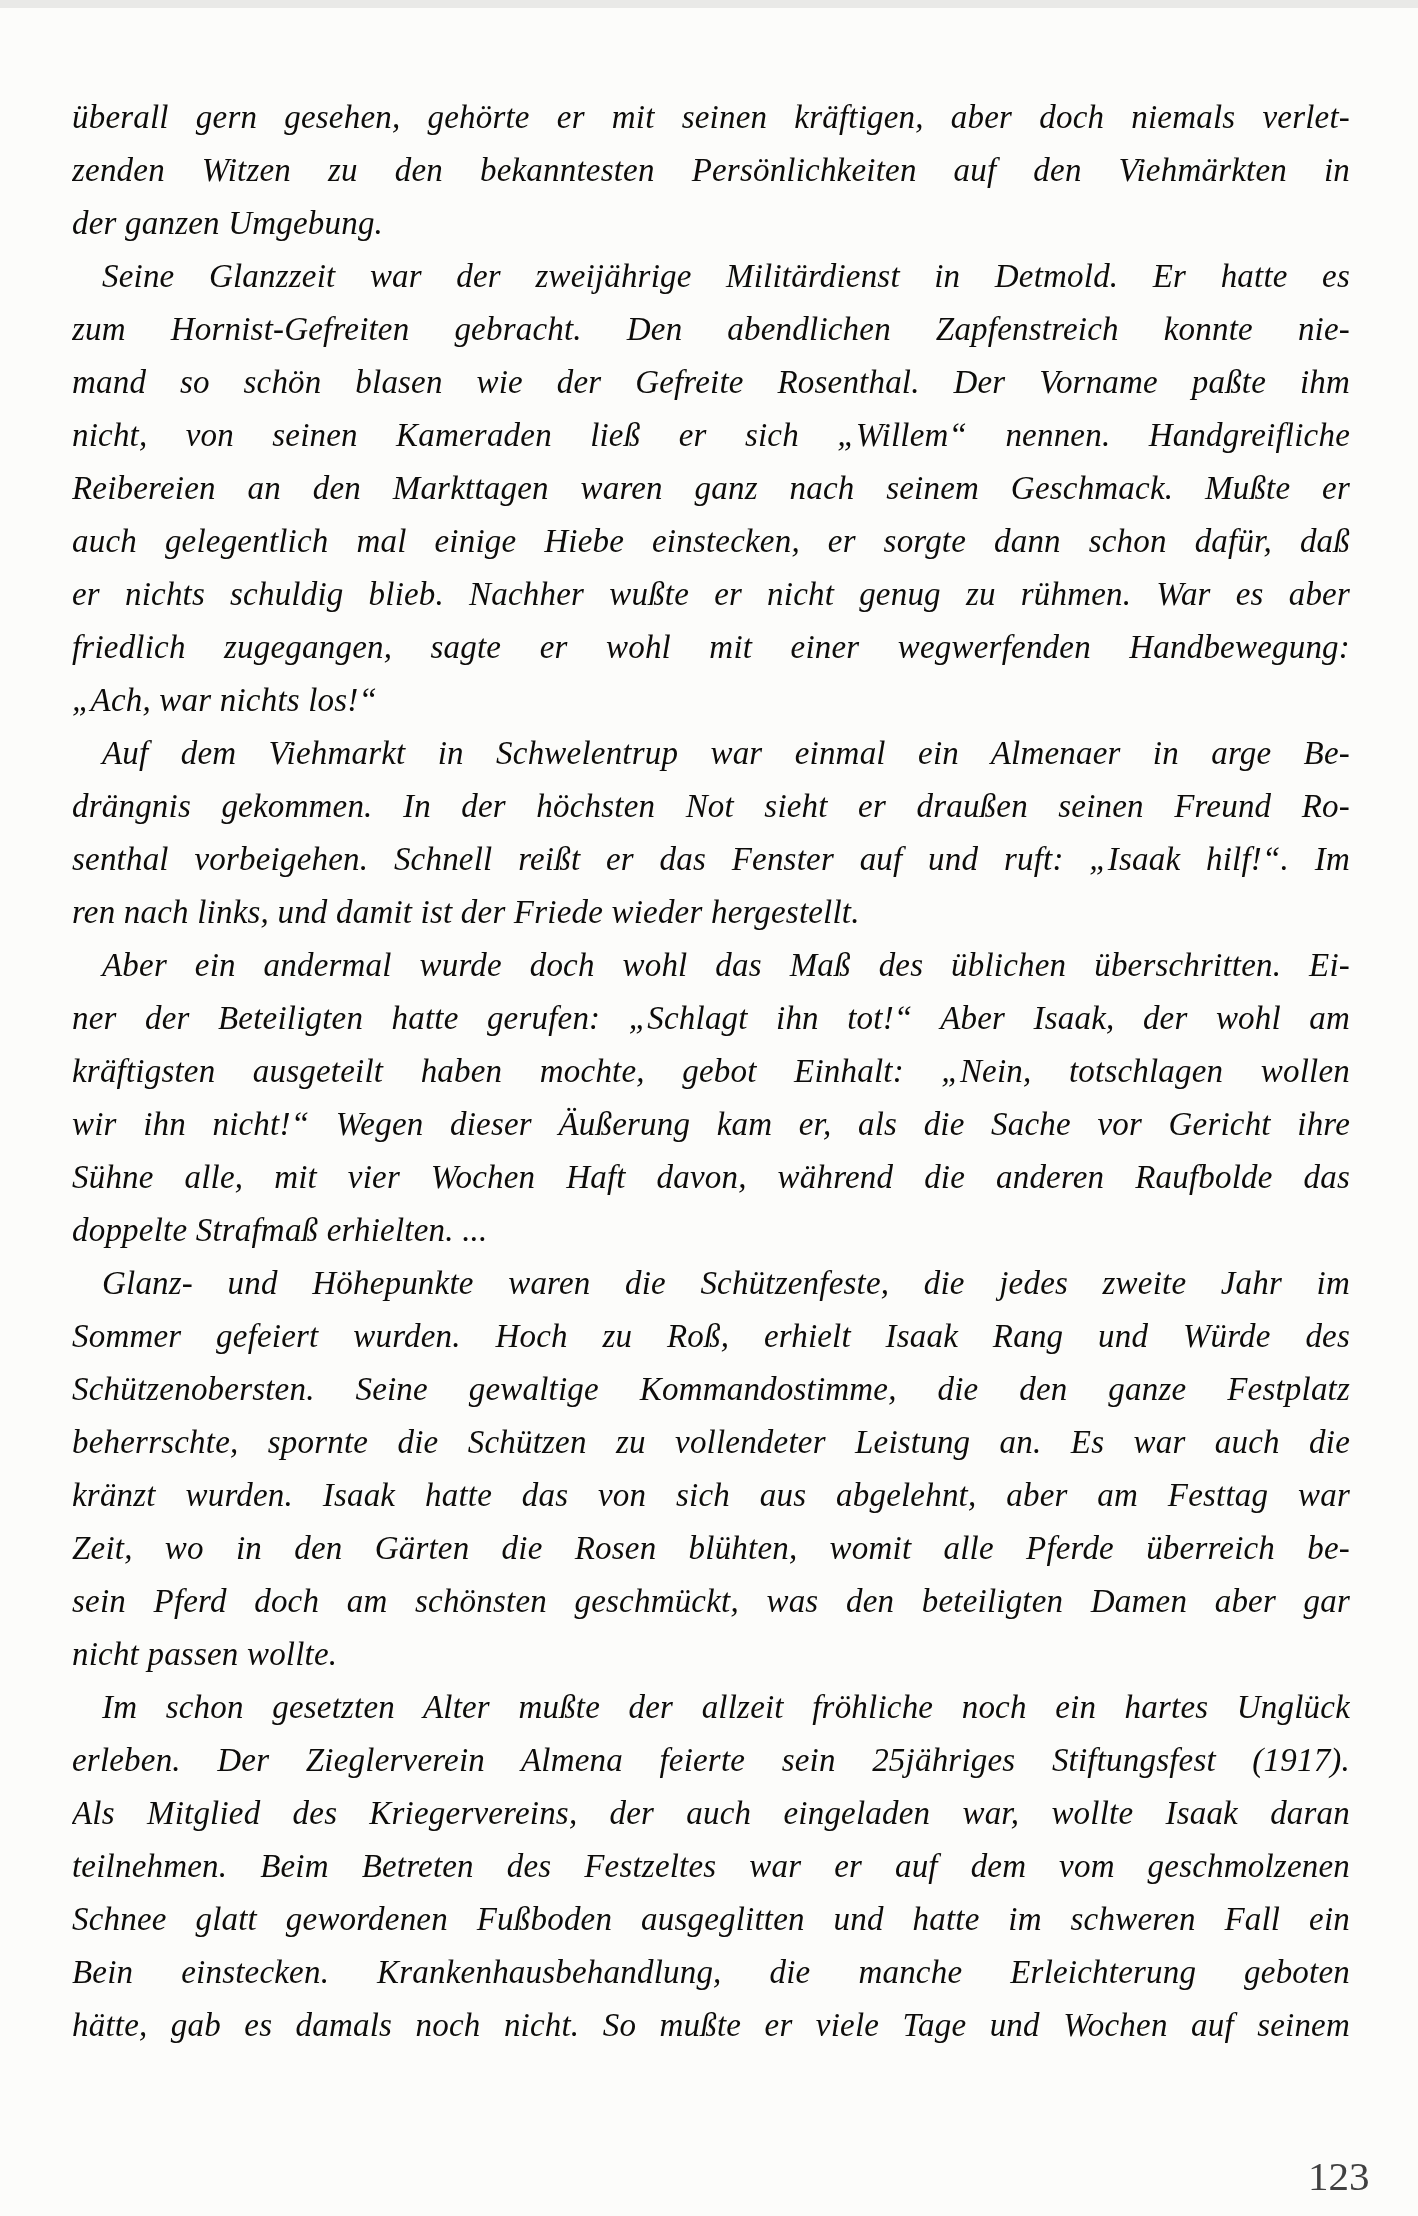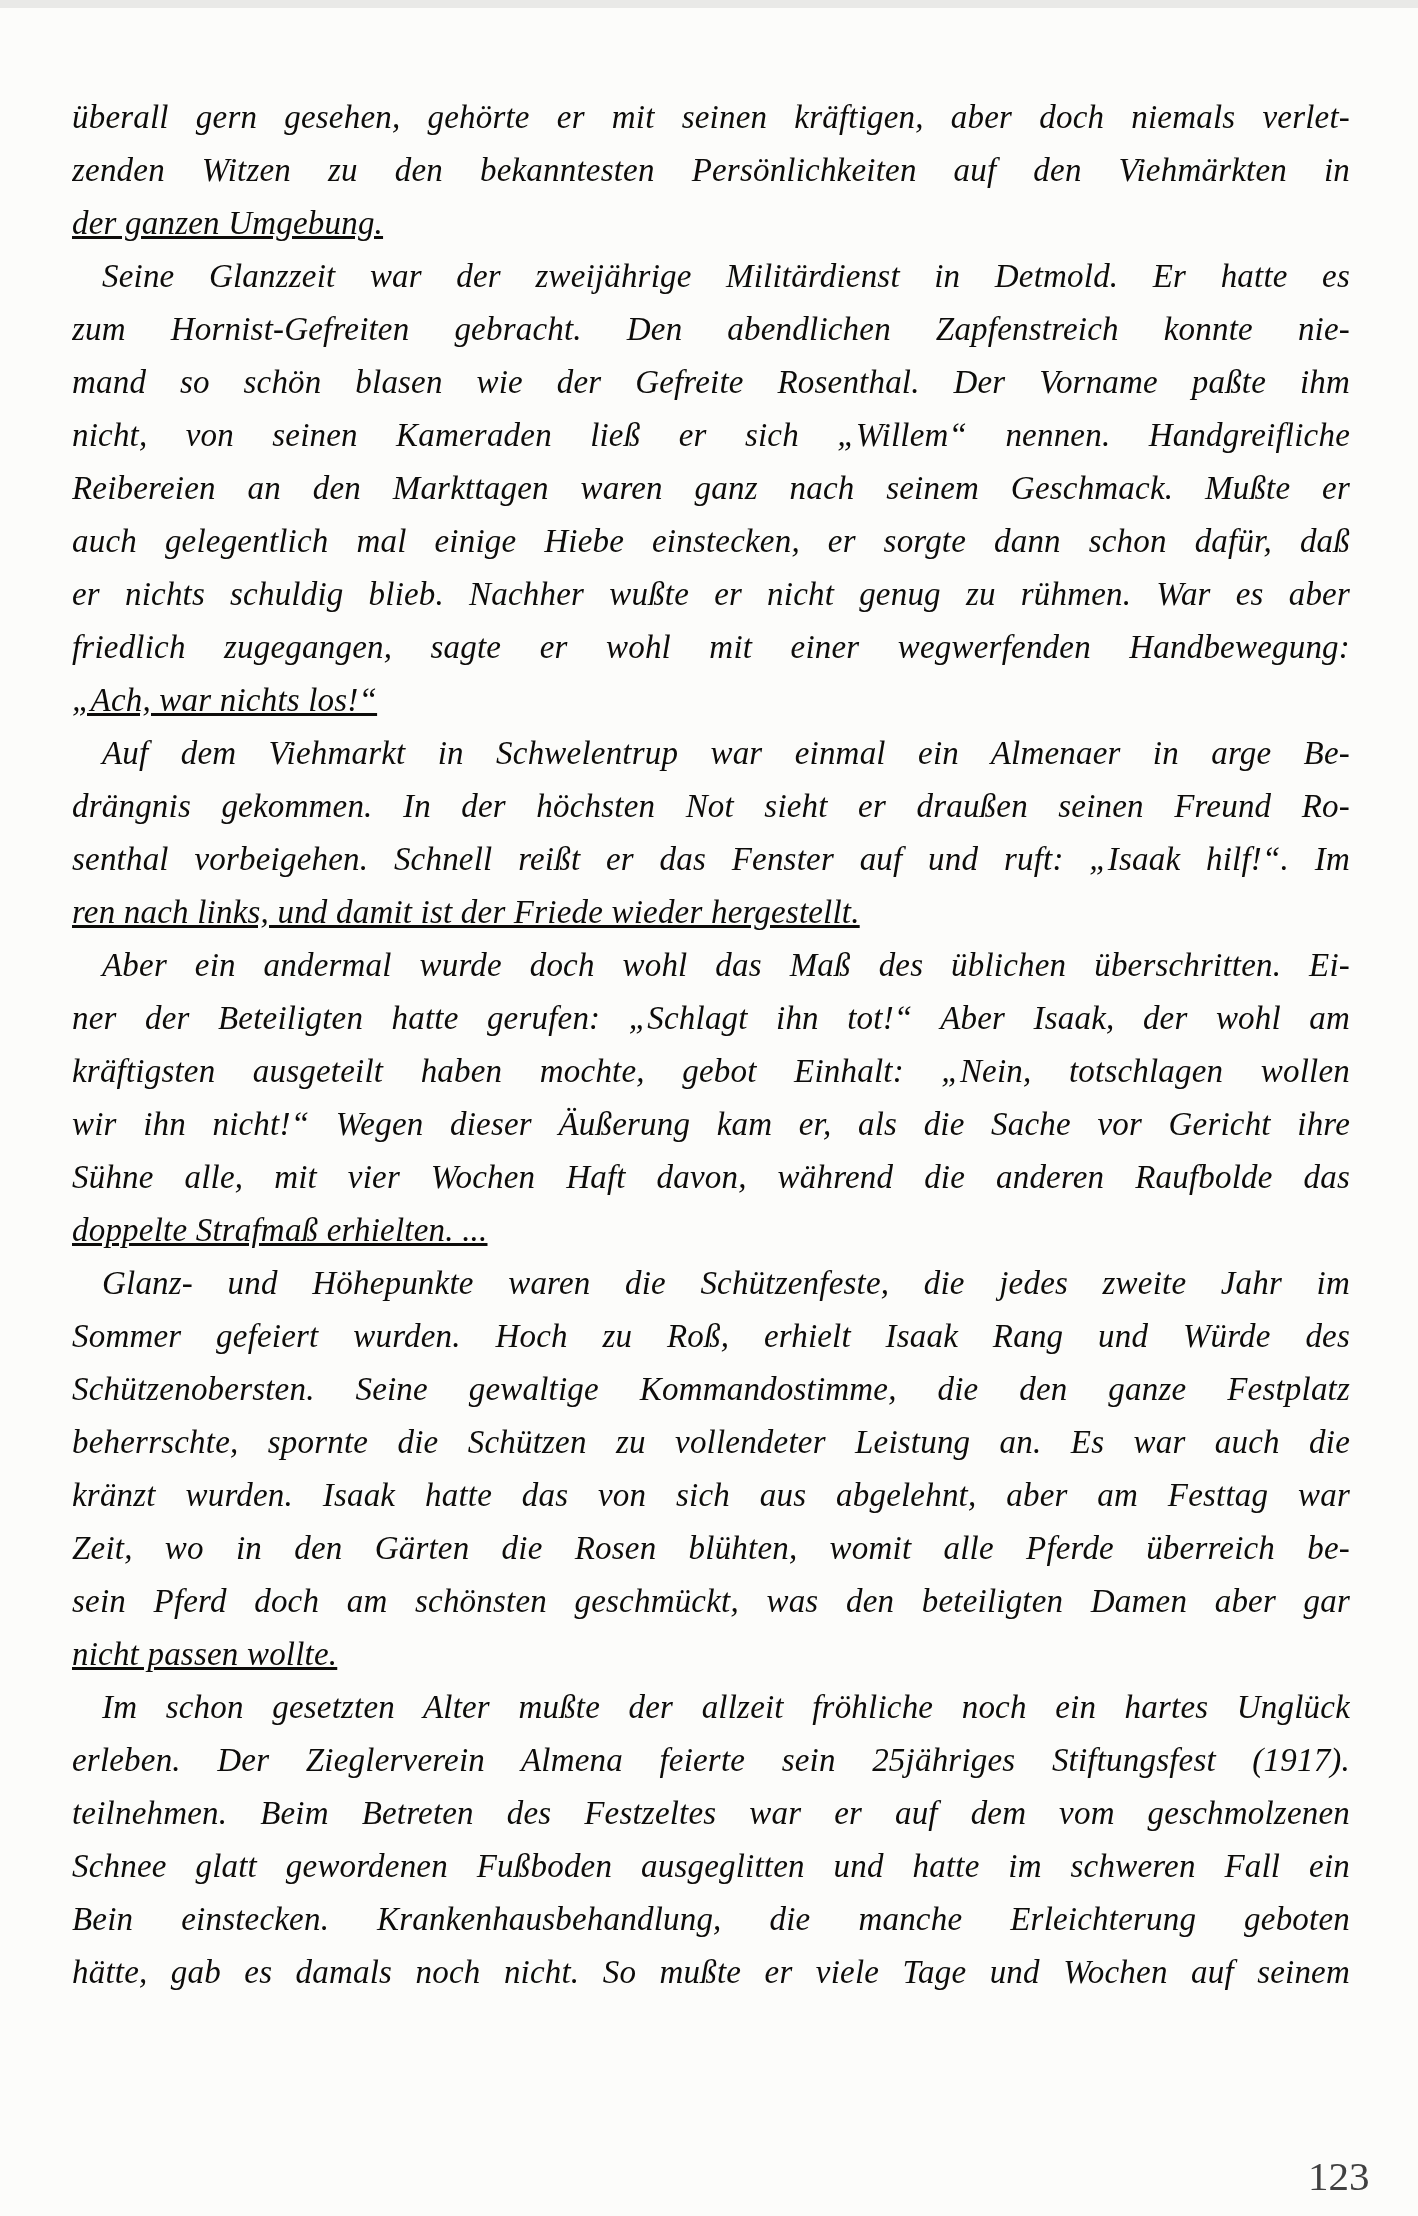--- a/index.html
+++ b/index.html
@@ -29,21 +29,20 @@
     line-height: 53px;
     letter-spacing: 0.2px;
     text-align: justify;
     text-align-last: justify;
     white-space: normal;
     overflow: hidden;
     height: 53px;
   }
   .line.para-end {
     text-align-last: left;
-    text-decoration: underline;
   }
   .line.indent {
     text-indent: 30px;
   }
   .page-number {
     position: absolute;
     left: 1308px;
     top: 2146px;
     font-style: normal;
     font-size: 41px;
@@ -81,19 +80,20 @@
       <div class="line indent">Glanz- und Höhepunkte waren die Schützenfeste, die jedes zweite Jahr im</div>
       <div class="line">Sommer gefeiert wurden. Hoch zu Roß, erhielt Isaak Rang und Würde des</div>
       <div class="line">Schützenobersten. Seine gewaltige Kommandostimme, die den ganze Festplatz</div>
       <div class="line">beherrschte, spornte die Schützen zu vollendeter Leistung an. Es war auch die</div>
       <div class="line">kränzt wurden. Isaak hatte das von sich aus abgelehnt, aber am Festtag war</div>
       <div class="line">Zeit, wo in den Gärten die Rosen blühten, womit alle Pferde überreich be-</div>
       <div class="line">sein Pferd doch am schönsten geschmückt, was den beteiligten Damen aber gar</div>
       <div class="line para-end">nicht passen wollte.</div>
       <div class="line indent">Im schon gesetzten Alter mußte der allzeit fröhliche noch ein hartes Unglück</div>
       <div class="line">erleben. Der Zieglerverein Almena feierte sein 25jähriges Stiftungsfest (1917).</div>
+      <div class="line">Als Mitglied des Kriegervereins, der auch eingeladen war, wollte Isaak daran</div>
       <div class="line">teilnehmen. Beim Betreten des Festzeltes war er auf dem vom geschmolzenen</div>
       <div class="line">Schnee glatt gewordenen Fußboden ausgeglitten und hatte im schweren Fall ein</div>
       <div class="line">Bein einstecken. Krankenhausbehandlung, die manche Erleichterung geboten</div>
       <div class="line">hätte, gab es damals noch nicht. So mußte er viele Tage und Wochen auf seinem</div>
     </div>
   <div class="page-number">123</div>
 </div>
 
 </body></html>

